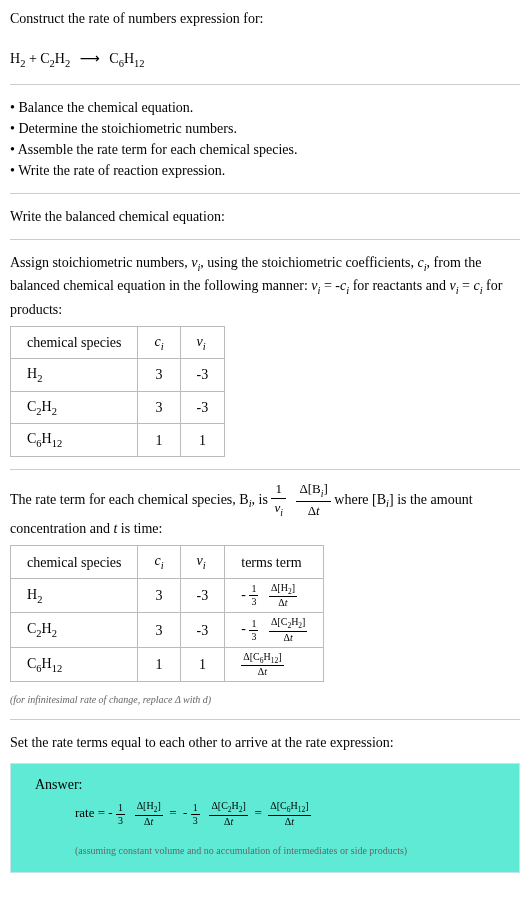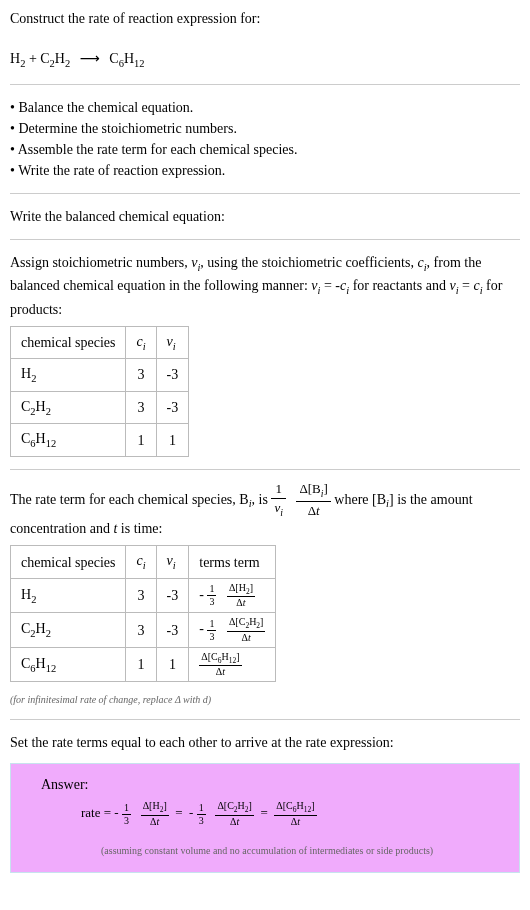--- a/index.html
+++ b/index.html
@@ -44,21 +44,21 @@
     }
     .plan-list li::before {
       content: "• ";
     }
     table {
       border-collapse: collapse;
       margin-top: 6px;
     }
     table th, table td {
       border: 1px solid #bbb;
-      padding: 4px 10px;
+      padding: 4px 16px;
       text-align: left;
       font-weight: normal;
       font-size: 14px;
     }
     table th {
       background: #fff;
     }
     .num-cell {
       text-align: center;
     }
@@ -78,38 +78,38 @@
       display: block;
       padding: 1px 2px 0;
     }
     .small-note {
       font-size: 10px;
       color: #666;
       margin-top: 10px;
       font-style: italic;
     }
     .answer-box {
-      background: #f0abfc;
+      background: #5eead4;
       border: 1px solid #c7e3ee;
-      padding: 10px 30px 14px;
+      padding: 10px 24px 14px;
       margin-top: 10px;
     }
     .answer-label {
       font-size: 14px;
       margin-bottom: 6px;
     }
     .answer-eq {
       font-size: 13px;
       margin-left: 40px;
       margin-bottom: 16px;
     }
     .answer-note {
       font-size: 10px;
       color: #666;
-      margin-left: 60px;
+      margin-left: 40px;
     }
     .italic {
       font-style: italic;
     }
     .big-frac {
       display: inline-block;
       vertical-align: middle;
       text-align: center;
       font-size: 13px;
       line-height: 1.1;
@@ -124,21 +124,21 @@
       padding: 2px 3px 0;
     }
     .eq-line {
       margin-top: 3px;
     }
   </style>
 </head>
 <body>
 
 <div class="section">
-  <div>Construct the rate of reaction expression for:</div>
+  <div>Construct the rate of numbers expression for:</div>
   <div class="formula">H<sub>2</sub> + C<sub>2</sub>H<sub>2</sub> <span class="arrow">⟶</span> C<sub>6</sub>H<sub>12</sub></div>
 </div>
 
 <hr class="divider">
 
 <div class="section">
   <ul class="plan-list">
     <li>Balance the chemical equation.</li>
     <li>Determine the stoichiometric numbers.</li>
     <li>Assemble the rate term for each chemical species.</li>

